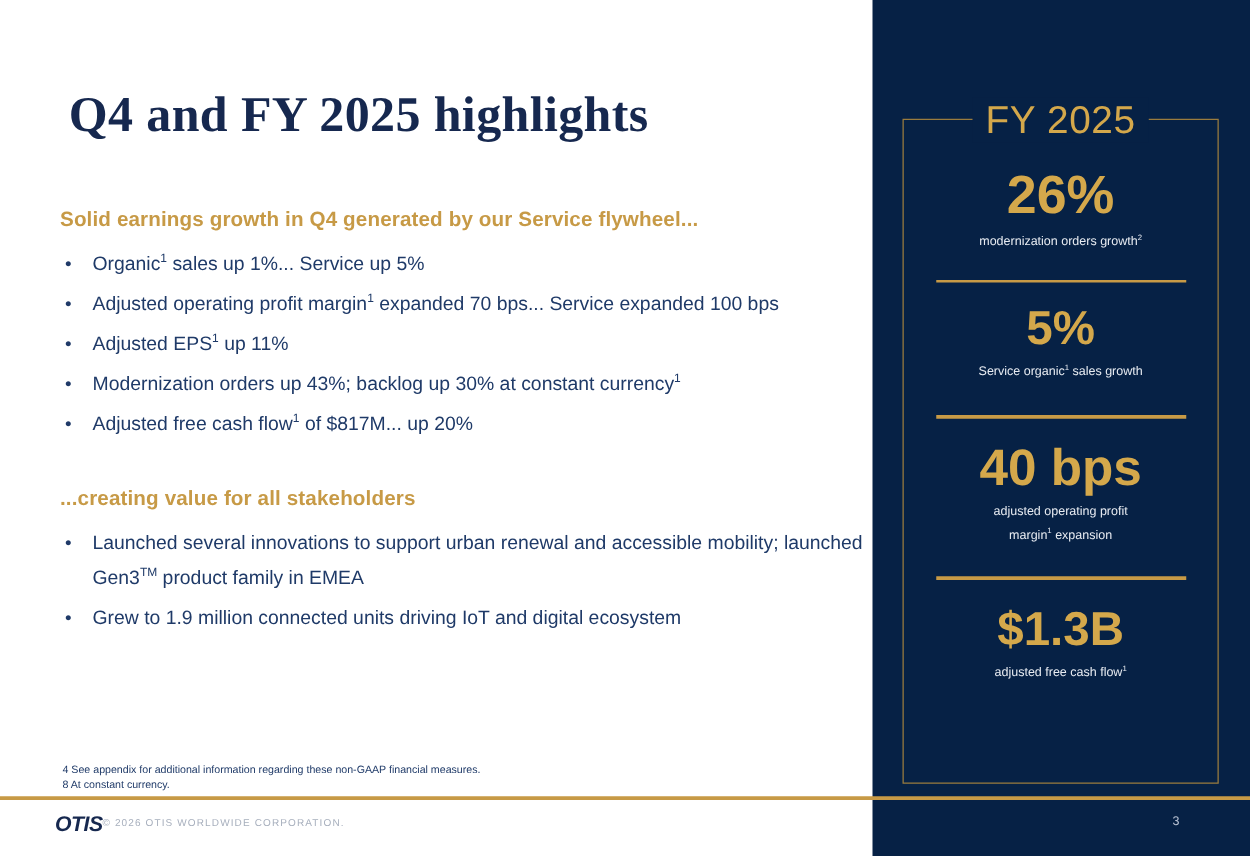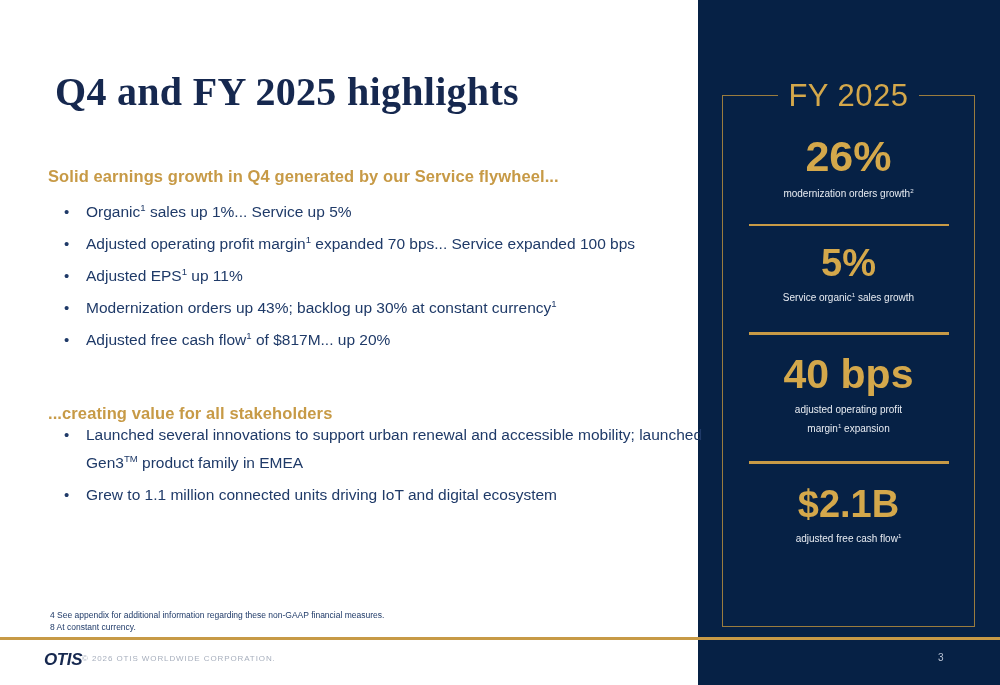--- a/index.html
+++ b/index.html
@@ -42,25 +42,25 @@
   .section-head {
     position: absolute;
     left: 48px;
     font-size: 16.5px;
     font-weight: bold;
     color: #c79a46;
     letter-spacing: 0.1px;
     white-space: nowrap;
   }
   #section-head-1 { top: 167px; }
-  #section-head-2 { top: 404px; text-align: right; }
+  #section-head-2 { top: 390px; text-align: right; }
 
   .bullet-list {
     position: absolute;
-    left: 60px;
+    left: 48px;
     margin: 0;
     padding: 0;
     list-style: none;
     width: 652px;
   }
   #bullet-list-1 { top: 198px; }
   #bullet-list-2 { top: 421px; }
 
   .bullet-item {
     position: relative;
@@ -213,21 +213,21 @@
     <li class="bullet-item">Organic<sup>1</sup> sales up 1%... Service up 5%</li>
     <li class="bullet-item">Adjusted operating profit margin<sup>1</sup> expanded 70 bps... Service expanded 100 bps</li>
     <li class="bullet-item">Adjusted EPS<sup>1</sup> up 11%</li>
     <li class="bullet-item">Modernization orders up 43%; backlog up 30% at constant currency<sup>1</sup></li>
     <li class="bullet-item">Adjusted free cash flow<sup>1</sup> of $817M... up 20%</li>
   </ul>
 
 <div class="section-head" id="section-head-2">...creating value for all stakeholders</div>
 <ul class="bullet-list" id="bullet-list-2">
     <li class="bullet-item">Launched several innovations to support urban renewal and accessible mobility; launched Gen3<sup>TM</sup> product family in EMEA</li>
-    <li class="bullet-item">Grew to 1.1 million connected units driving IoT and digital ecosystem</li>
+    <li class="bullet-item">Grew to 1.9 million connected units driving IoT and digital ecosystem</li>
   </ul>
 
 <div id="footnotes">
     <div>4 See appendix for additional information regarding these non-GAAP financial measures.</div>
     <div>8 At constant currency.</div>
   </div>
 
 <div id="footer-rule"></div>
 <div id="otis-logo">OTIS</div>
 <div id="copyright">© 2026 OTIS WORLDWIDE CORPORATION.</div>
@@ -245,16 +245,16 @@
       <div class="metric-value">5%</div>
       <div class="metric-label">Service organic<sup>1</sup> sales growth</div>
     </div>
     <div class="metric-divider" id="divider-1"></div>
     <div class="metric" id="metric-2">
       <div class="metric-value">40 bps</div>
       <div class="metric-label">adjusted operating profit<br>margin<sup>1</sup> expansion</div>
     </div>
     <div class="metric-divider" id="divider-2"></div>
     <div class="metric" id="metric-3">
-      <div class="metric-value">$2.1B</div>
+      <div class="metric-value">$1.3B</div>
       <div class="metric-label">adjusted free cash flow<sup>1</sup></div>
     </div>
   </div>
 
 </body></html>

